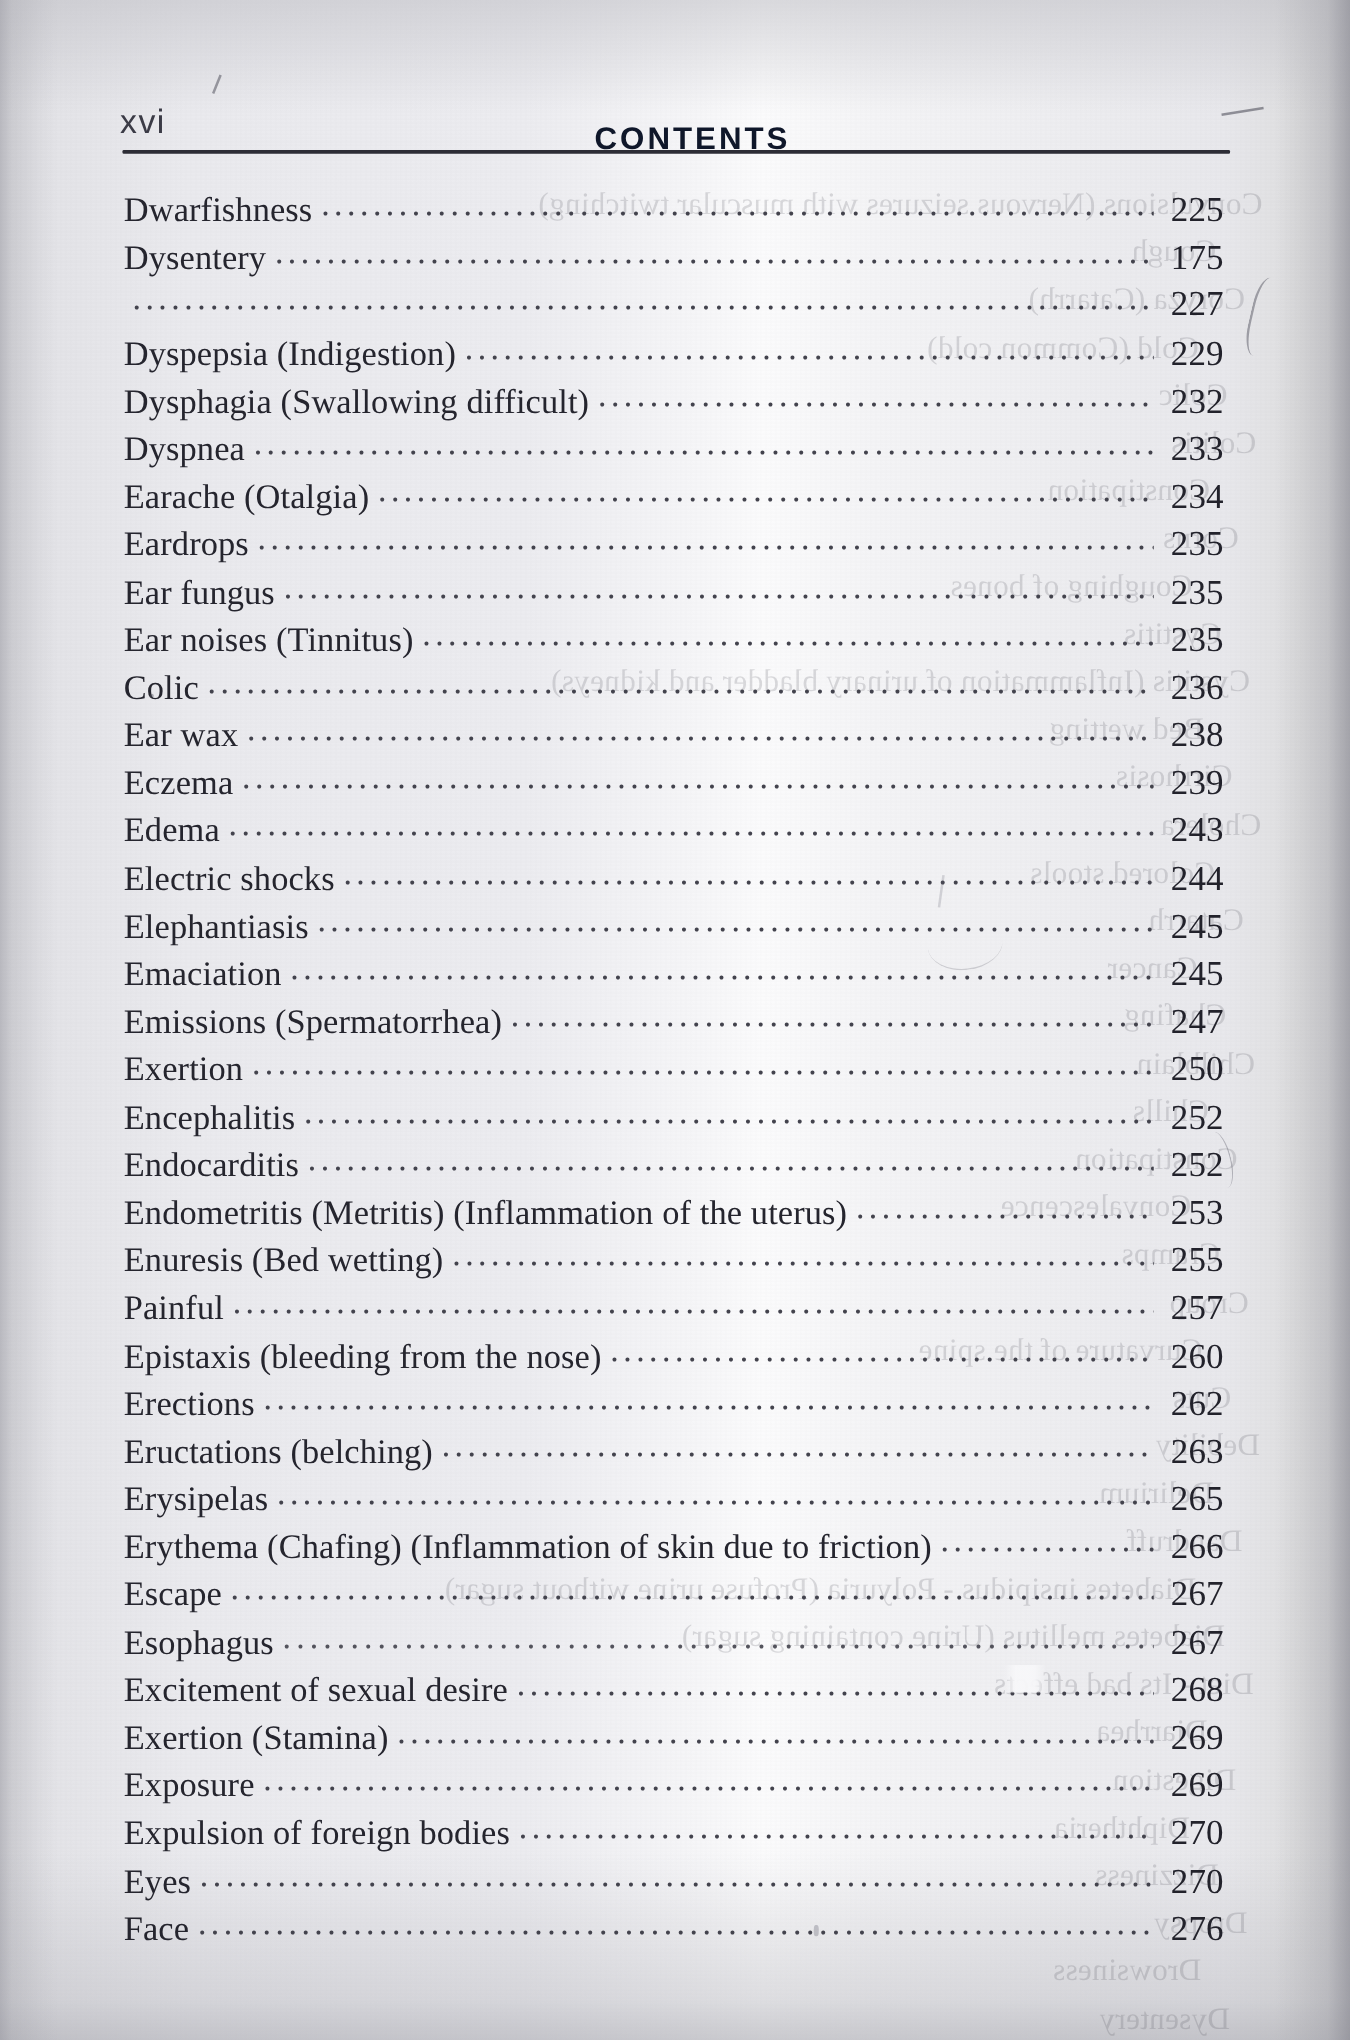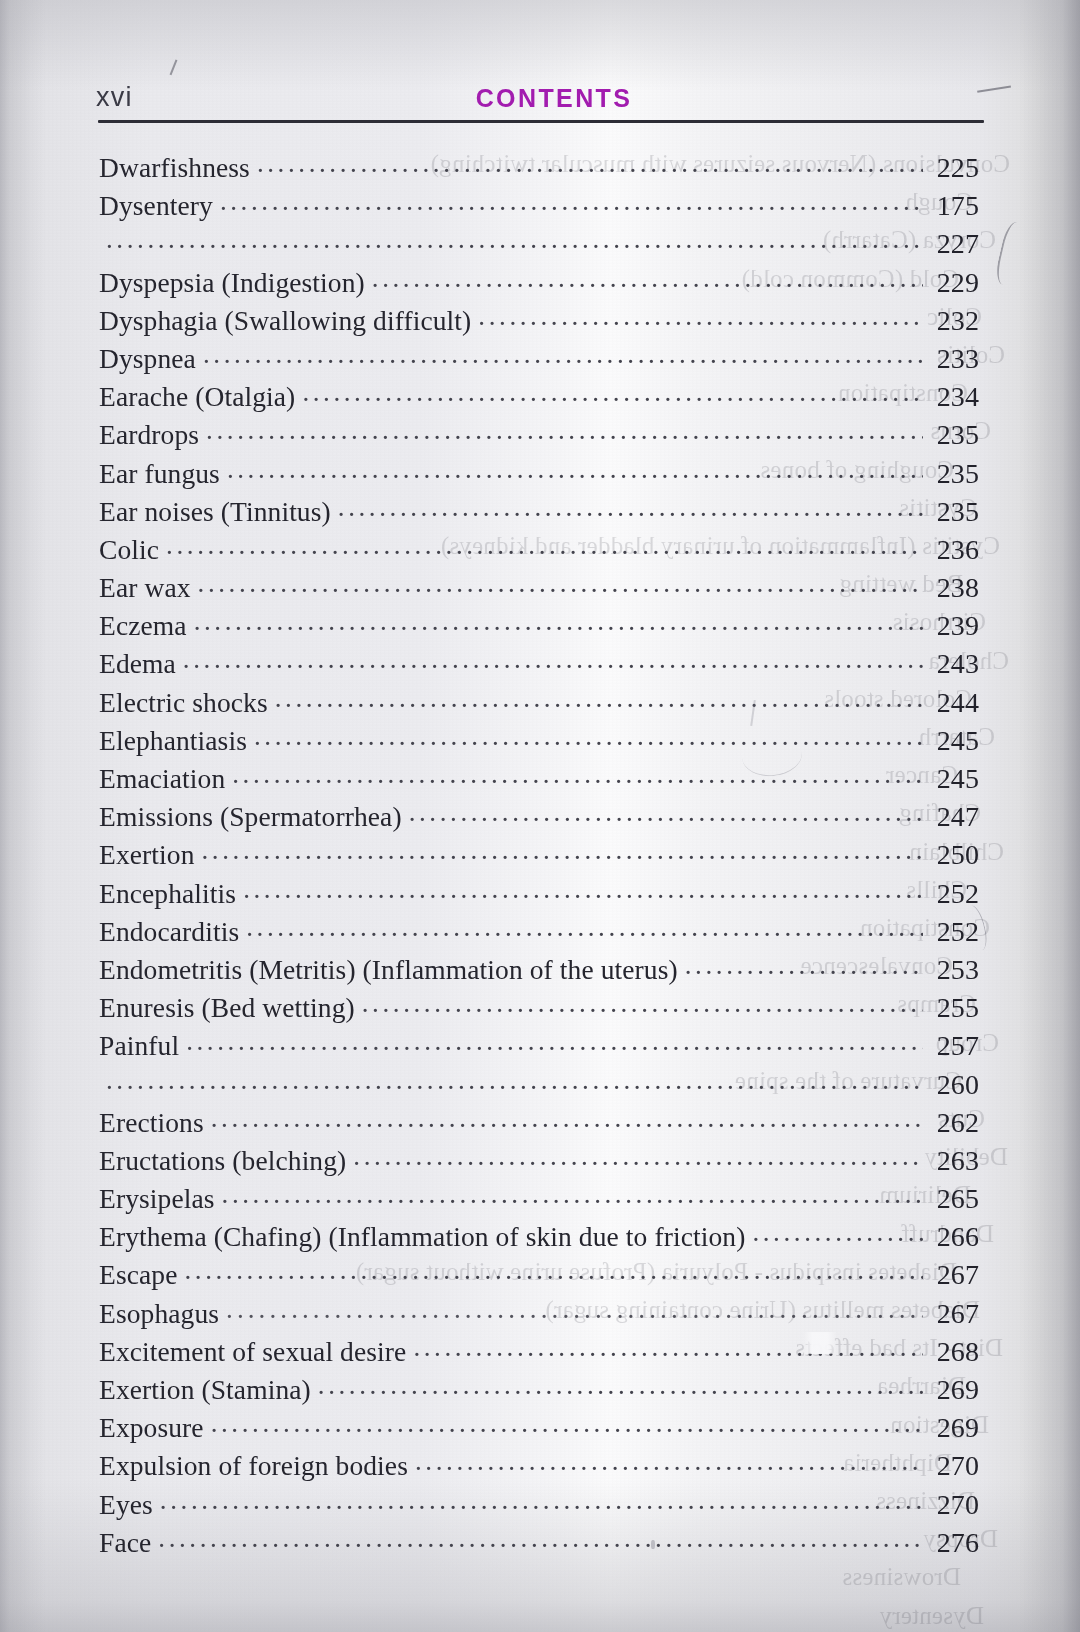--- a/index.html
+++ b/index.html
@@ -101,28 +101,28 @@
     top: 0;
     font-family: "Liberation Sans", "DejaVu Sans", sans-serif;
     font-size: 27px;
     letter-spacing: 1.2px;
     color: #3b3b46;
     text-align: right;
   }
   .header-title {
     position: absolute;
     left: 0;
-    top: 2px;
+    top: 15px;
     width: 890px;
     text-align: center;
     font-family: "Liberation Sans", "DejaVu Sans", sans-serif;
     font-size: 25px;
     font-weight: 700;
     letter-spacing: 2.4px;
-    color: #a21caf;
+    color: #0f172a;
     padding-left: 26px;
     box-sizing: border-box;
   }
   .header-rule {
     position: absolute;
     left: 98px;
     top: 120px;
     width: 886px;
     height: 3px;
     background: #2d2d36;
@@ -402,20 +402,21 @@
         <span class="toc-title">Enuresis (Bed wetting)</span>
         <span class="toc-dots">................................................................................................................................................................</span>
         <span class="toc-page">255</span>
       </div>
       <div class="toc-row">
         <span class="toc-title">Painful</span>
         <span class="toc-dots">................................................................................................................................................................</span>
         <span class="toc-page">257</span>
       </div>
       <div class="toc-row">
+        <span class="toc-title">Epistaxis (bleeding from the nose)</span>
         <span class="toc-dots">................................................................................................................................................................</span>
         <span class="toc-page">260</span>
       </div>
       <div class="toc-row">
         <span class="toc-title">Erections</span>
         <span class="toc-dots">................................................................................................................................................................</span>
         <span class="toc-page">262</span>
       </div>
       <div class="toc-row">
         <span class="toc-title">Eructations (belching)</span>

